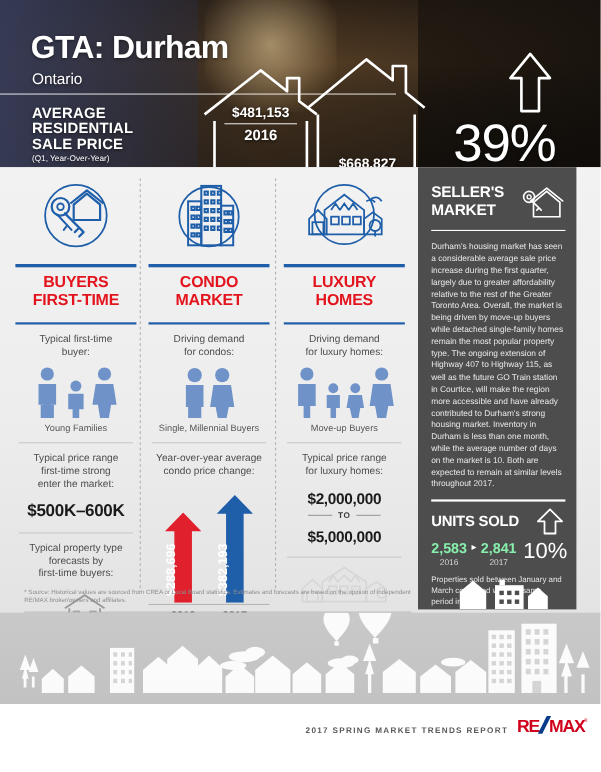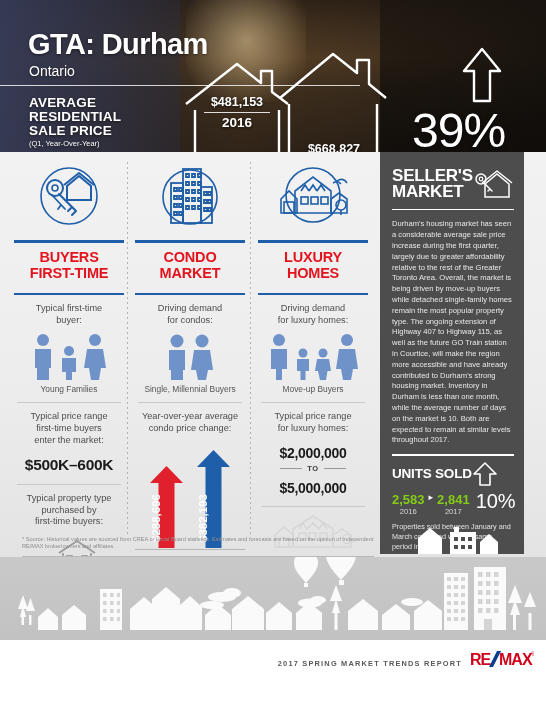--- a/index.html
+++ b/index.html
@@ -162,33 +162,33 @@
   }
   .footnote-rule { position:absolute; left:22px; top:556px; width:352px; height:1px; background:#b9b9b9; }
 
   
   .panel {
     position:absolute; left:380px; top:152px; width:144px; height:402px;
     background:#4d4d4d;
   }
   .panel-pad { padding:12px 11px 0 12px; }
   .panel-title {
-    color:#ffffff; font-size:17px; font-weight:bold; line-height:16px;
-    letter-spacing:-0.2px; display:flex; align-items:flex-end; justify-content:space-between;
+    color:#ffffff; font-size:14px; font-weight:bold; line-height:16px;
+    letter-spacing:-0.2px; display:flex; align-items:center; justify-content:space-between;
   }
   .panel-rule { width:122px; height:1.4px; background:#ffffff; margin:9px 0 9px; }
   .panel-body { color:#e8e8e8; font-size:7.6px; line-height:10.8px; }
 
   .units-rule { width:122px; height:1.6px; background:#ffffff; margin:8px 0 5px; }
   .units-head {
     color:#ffffff; font-size:13.5px; font-weight:bold; letter-spacing:-0.2px;
-    display:flex; align-items:center; 
+    display:flex; align-items:center; justify-content:space-between;
   }
   .units-row { display:flex; align-items:flex-start; margin-top:3px; }
-  .unum { color:#84cc16; font-size:13px; font-weight:bold; }
+  .unum { color:#86efac; font-size:13px; font-weight:bold; }
   .uyear { color:#d8d8d8; font-size:7.6px; display:block; text-align:center; margin-top:-1px; }
   .ucol { text-align:center; }
   .uarrow { color:#fff; font-size:9px; padding:2px 4px 0; }
   .upct { color:#ffffff; font-size:20px; font-weight:300; margin-left:6px; line-height:20px; padding-top:1px; }
   .units-note { color:#e4e4e4; font-size:7.2px; line-height:10px; margin-top:6px; }
 
   .panel-skyline { position:absolute; left:0; bottom:0; width:144px; height:36px; overflow:hidden; }
 
   
   .footer { position:absolute; left:0; top:640px; width:546px; height:62px; background:#fff; }
@@ -293,29 +293,29 @@
               <circle cx="67" cy="8" r="6"></circle>
                 <path d="M59 17h16l3 19h-5l-2 12h-8l-2-12h-5z"></path>
             </g>
           </svg>
         </div>
         <div class="people-label">Young Families</div>
 
         <div class="rule-grey"></div>
         <div class="caption">
           <div>Typical price range</div>
-          <div>first-time buyers</div>
+          <div>first-time strong</div>
           <div>enter the market:</div>
         </div>
         <div class="big-val">$500K–600K</div>
 
         <div class="rule-grey"></div>
         <div class="caption">
           <div>Typical property type</div>
-          <div>purchased by</div>
+          <div>forecasts by</div>
           <div>first-time buyers:</div>
         </div>
 
         <div class="ptypes">
           <div class="ptype dim">
             <svg width="34" height="30" viewBox="0 0 34 30">
               <g fill="none" stroke="#cfcfcf" stroke-width="1.6">
                 <path d="M2 13 L9.5 5 L17 13 L17 28 L2 28 Z"></path>
                 <path d="M17 13 L24.5 5 L32 13 L32 28 L17 28 Z"></path>
                 <rect x="6" y="16" width="3.5" height="3.5"></rect>

